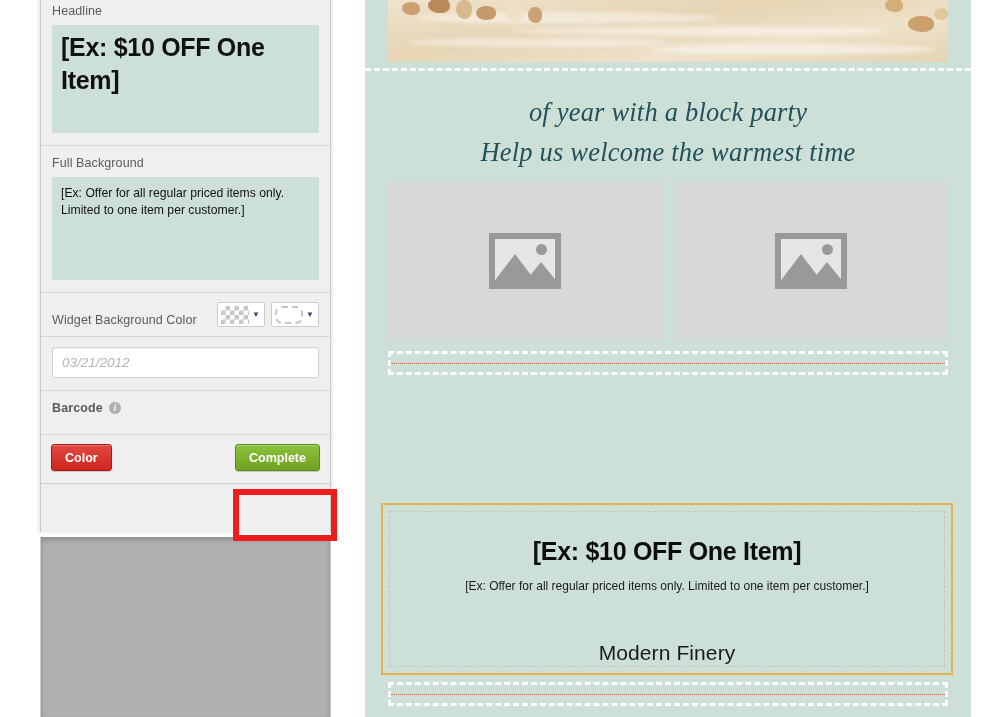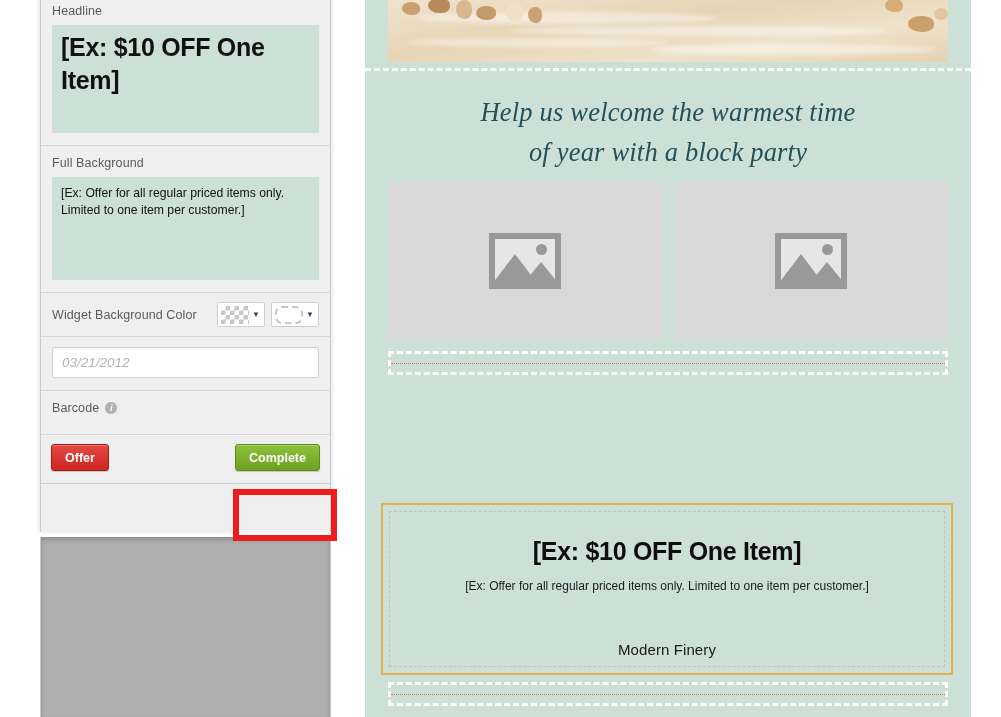--- a/index.html
+++ b/index.html
@@ -48,21 +48,21 @@
     border: 1px solid #d2d2d2; border-radius: 2px;
     padding: 0 9px; font-size: 13.5px; font-style: italic;
     color: #b4b4b4; line-height: 29px;
     box-shadow: inset 0 1px 2px rgba(0,0,0,.05);
     font-family: "Liberation Sans", sans-serif;
     overflow: hidden; white-space: nowrap;
   }
 
   
   #color-row {
-    display: flex; align-items: center;
+    display: flex; align-items: flex-end;
     padding: 9px 11px; border-bottom: 1px solid #d7d7d7;
   }
   #color-row .field-label { margin-bottom: 0; flex: 1; }
   .swatch-btn {
     display: flex; align-items: center;
     width: 48px; height: 25px; background: #fff;
     border: 1px solid #cdcdcd; border-radius: 2px;
     margin-left: 6px; padding: 2px 3px;
   }
   .swatch-thumb { width: 28px; height: 18px; }
@@ -71,21 +71,21 @@
       linear-gradient(45deg,#c4c4c4 25%,transparent 25%,transparent 75%,#c4c4c4 75%),
       linear-gradient(45deg,#c4c4c4 25%,transparent 25%,transparent 75%,#c4c4c4 75%);
     background-size: 9px 9px; background-position: 0 0, 4.5px 4.5px;
     background-color: #ffffff;
   }
   .swatch-dashed { border: 2px dashed #c4c4c4; border-radius: 7px; background: #fff; }
   .caret { margin-left: 3px; font-size: 8px; color: #3a3f6b; line-height: 1; }
 
   
   .label-inline { display: flex; align-items: center; gap: 5px; margin-bottom: 7px; }
-  .label-inline .field-label { margin-bottom: 0; }
+  .label-inline .field-label { margin-bottom: 0; font-weight: bold; }
   .info-icon {
     width: 14px; height: 14px; border-radius: 50%;
     background: #b0b0b0; color: #fff; font-size: 9.5px;
     font-style: italic; font-weight: 700;
     display: flex; align-items: center; justify-content: center;
     border: 1px solid #f2f2f2; line-height: 1;
   }
 
   
   #action-bar {
@@ -192,21 +192,21 @@
     padding-top: 26px; text-align: center;
   }
   #coupon-headline {
     color: #0d0d0d; font-size: 25px; font-weight: 700;
     letter-spacing: -.3px; line-height: 1.1;
   }
   #coupon-desc {
     color: #1a1a1a; font-size: 12px; margin-top: 13px; line-height: 1.3;
   }
   #coupon-business {
-    color: #1a1a1a; font-size: 15px; margin-top: 47px; letter-spacing: .1px;
+    color: #1a1a1a; font-size: 21px; margin-top: 47px; letter-spacing: .1px;
   }
 </style>
 </head>
 <body>
 
 <div id="root">
 
   <div id="editor-panel">
 
     <div class="field-block">
@@ -236,21 +236,21 @@
     </div>
 
     <div class="field-block">
       <div class="label-inline">
         <span class="field-label">Barcode</span>
         <span class="info-icon">i</span>
       </div>
     </div>
 
     <div id="action-bar">
-      <button class="btn" id="delete-button">Offer</button>
+      <button class="btn" id="delete-button">Color</button>
       <button class="btn" id="complete-button">Complete</button>
     </div>
   </div>
 
   <div id="overlay-gray"></div>
   <div id="highlight-box"></div>
 
   <div id="preview-panel">
 
     <div id="banner-image">
@@ -265,22 +265,22 @@
       <span class="shell" style="left:118px;top:62px;width:17px;height:20px;background:#efe0c8;"></span>
       <span class="shell" style="left:140px;top:67px;width:14px;height:16px;background:#caa274;"></span>
       <span class="shell" style="left:497px;top:59px;width:18px;height:13px;background:#d6ac79;"></span>
       <span class="shell" style="left:520px;top:76px;width:26px;height:16px;background:#caa16d;"></span>
       <span class="shell" style="left:546px;top:68px;width:14px;height:12px;background:#e2c79c;"></span>
     </div>
 
     <div id="banner-divider"></div>
 
     <div id="preview-heading">
+      <div>of year with a block party</div>
       <div>Help us welcome the warmest time</div>
-      <div>of year with a block party</div>
     </div>
 
     <div id="image-grid">
       <div class="image-slot">
         <span class="picture-frame">
           <span class="pic-sun"></span>
             <span class="pic-mt1"></span>
             <span class="pic-mt2"></span>
         </span>
       </div>

